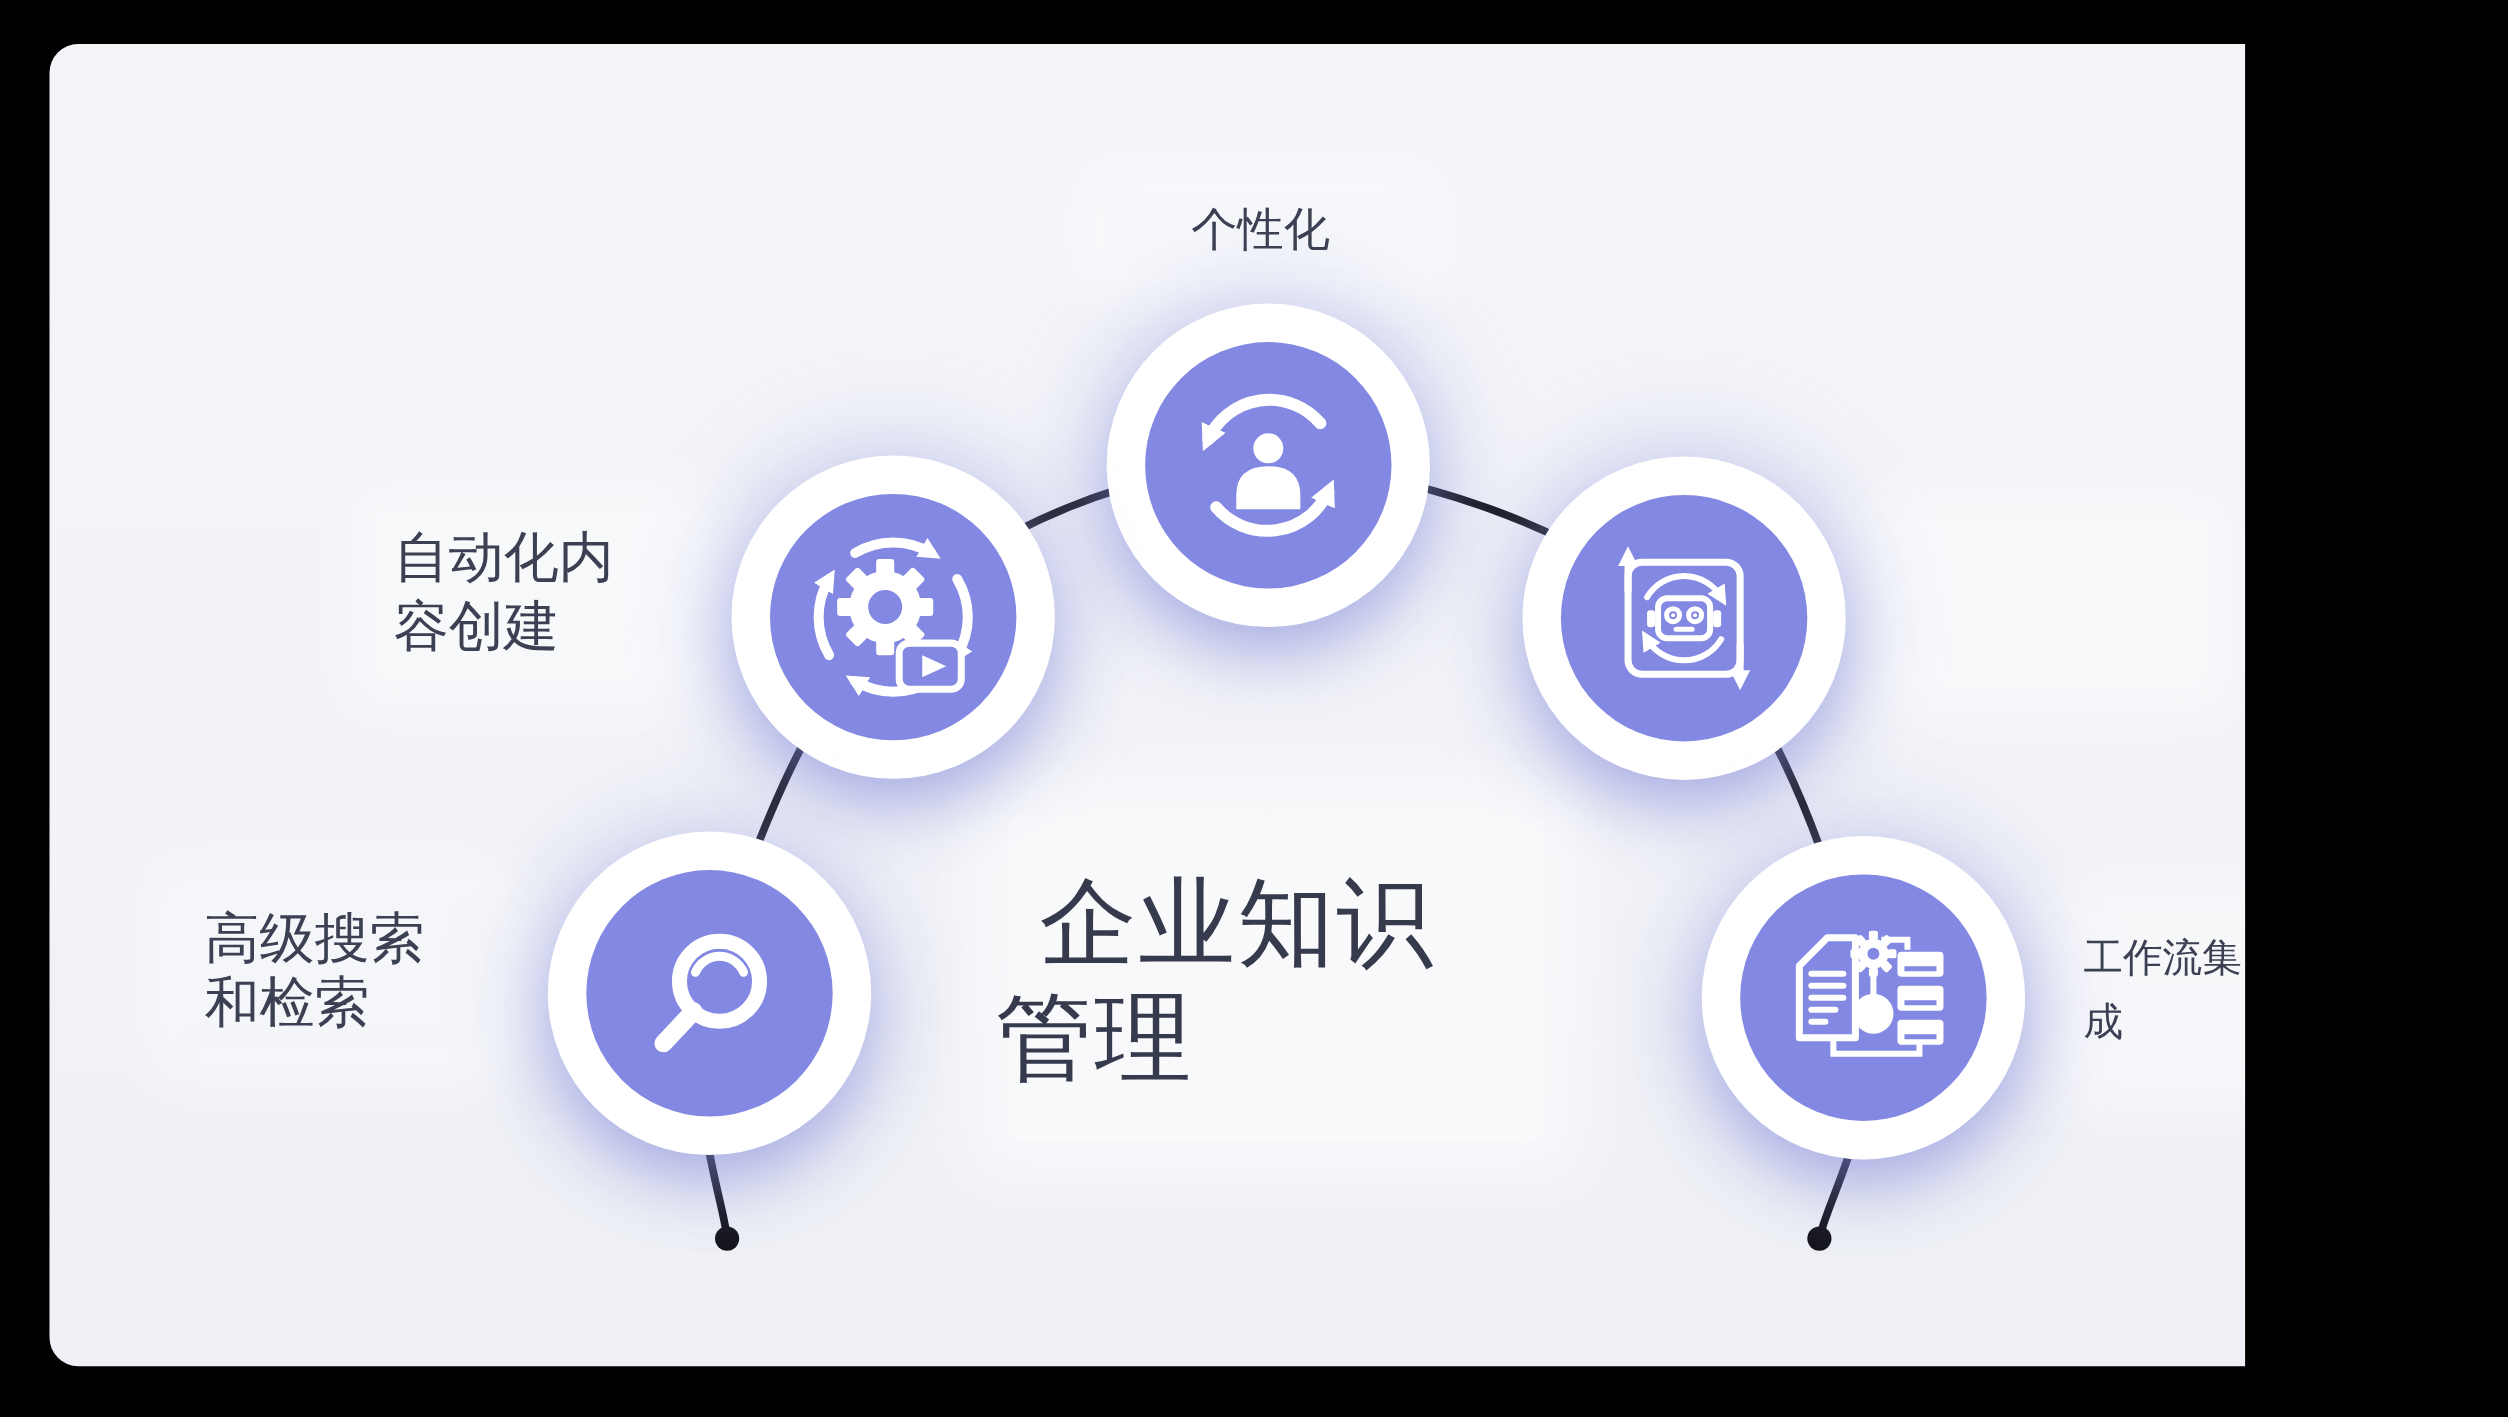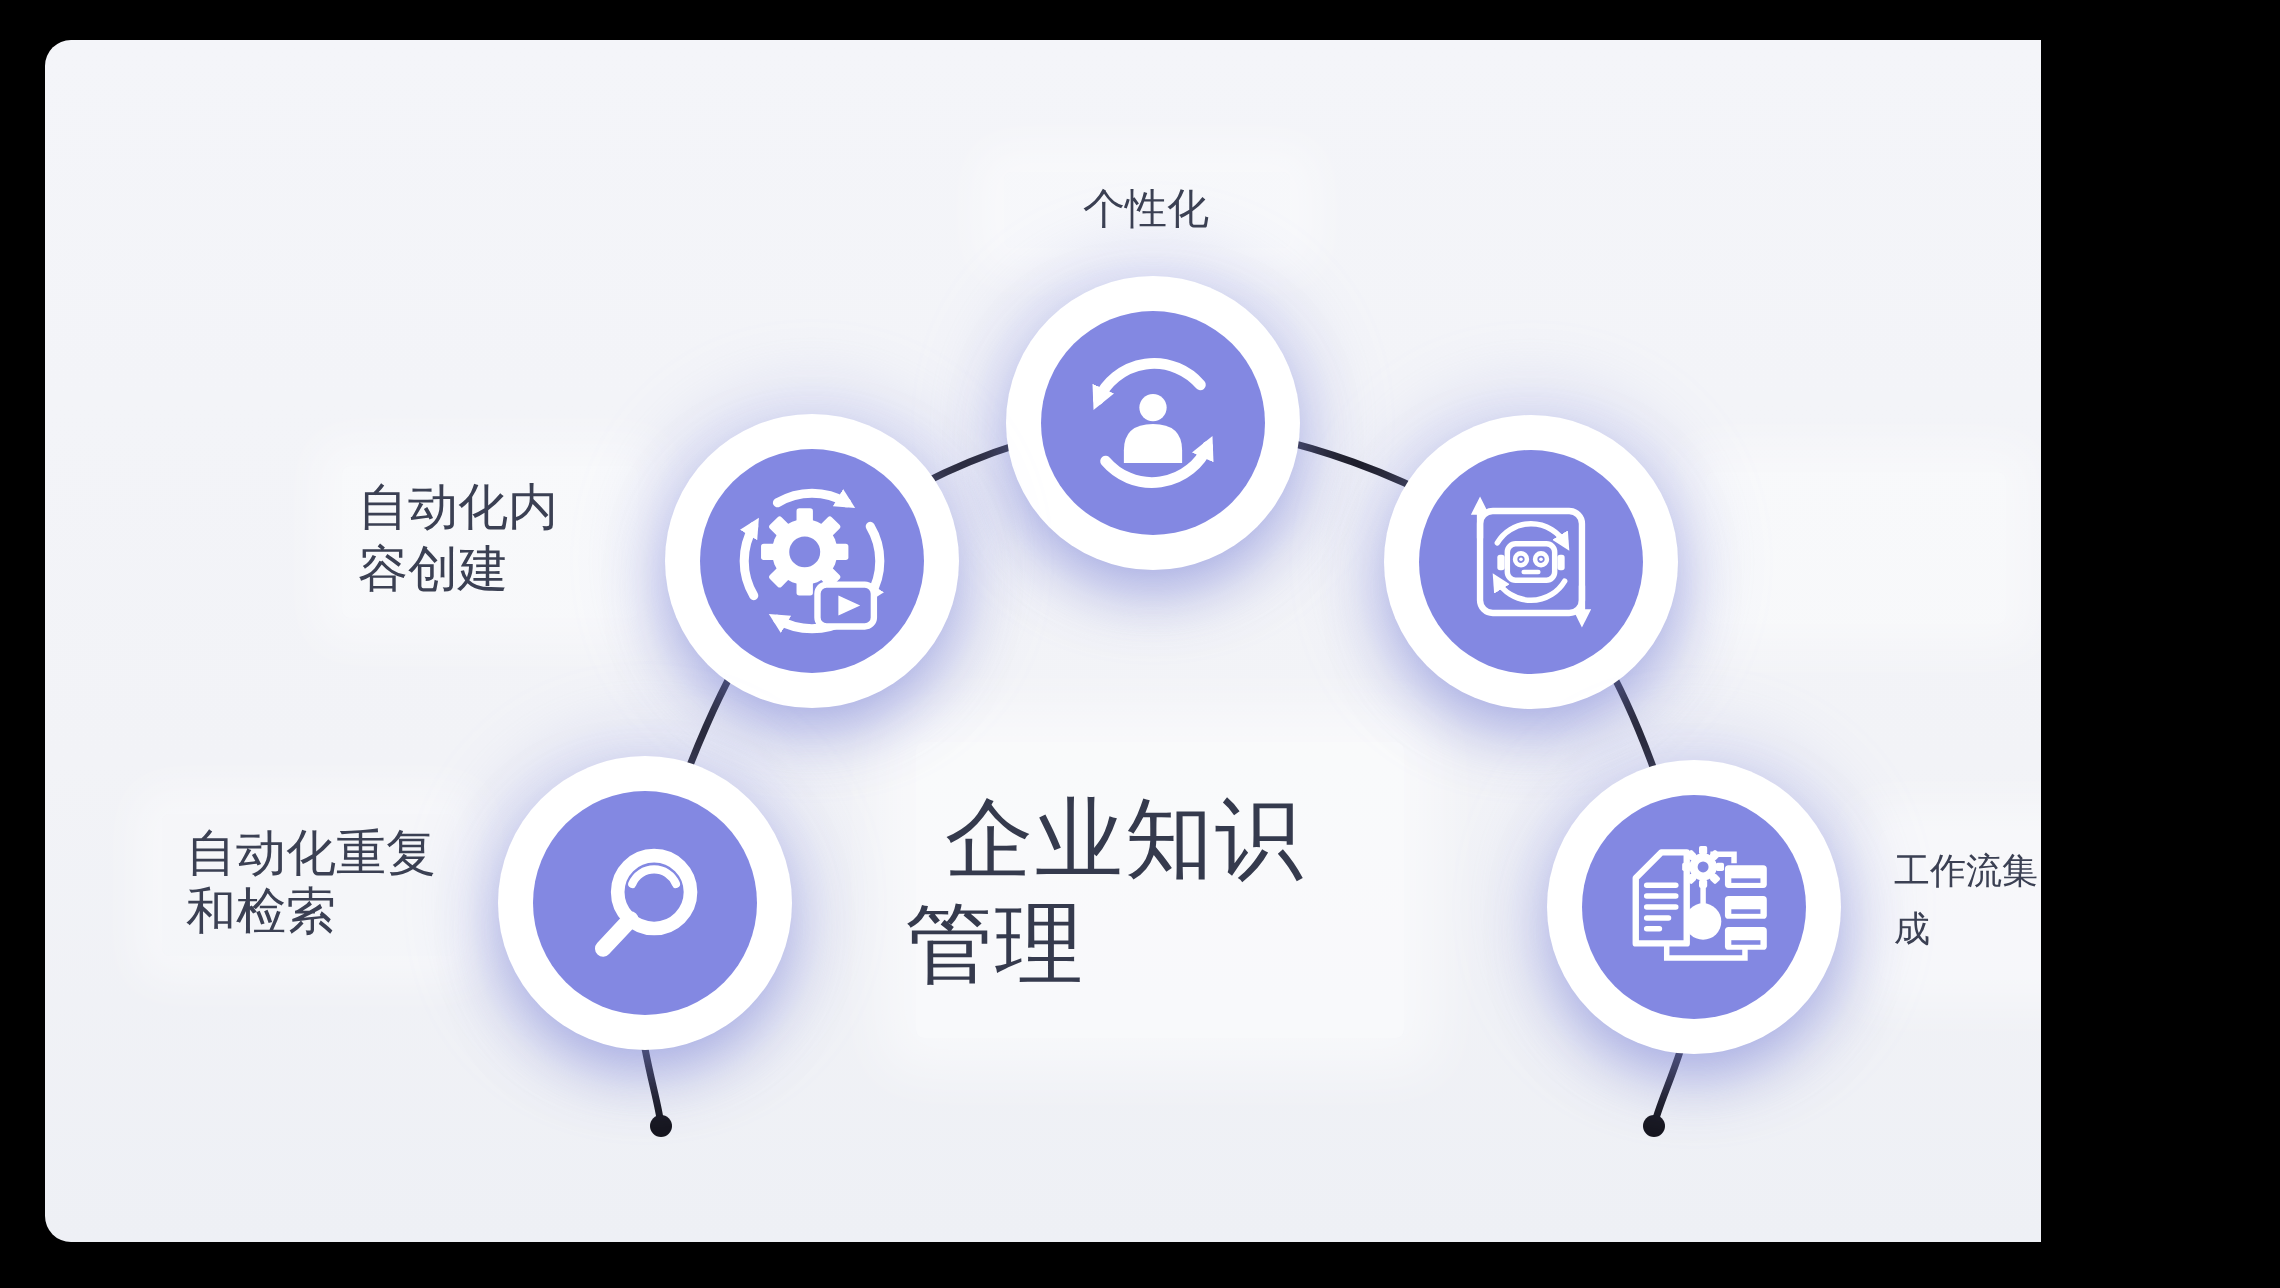--- a/index.html
+++ b/index.html
@@ -192,21 +192,21 @@
   <div class="label label-personalization">
     <span class="ll">个性化</span>
   </div>
 
   <div class="label label-content">
     <span class="ll">自动化内</span>
     <span class="ll">容创建</span>
   </div>
 
   <div class="label label-search">
-    <span class="ll">自动化重复</span>
+    <span class="ll">高级搜索</span>
     <span class="ll">和检索</span>
   </div>
 
   <div class="label label-tasks">
   </div>
 
   <div class="label label-workflow">
     <span class="ll">工作流集成</span>
   </div>
 

